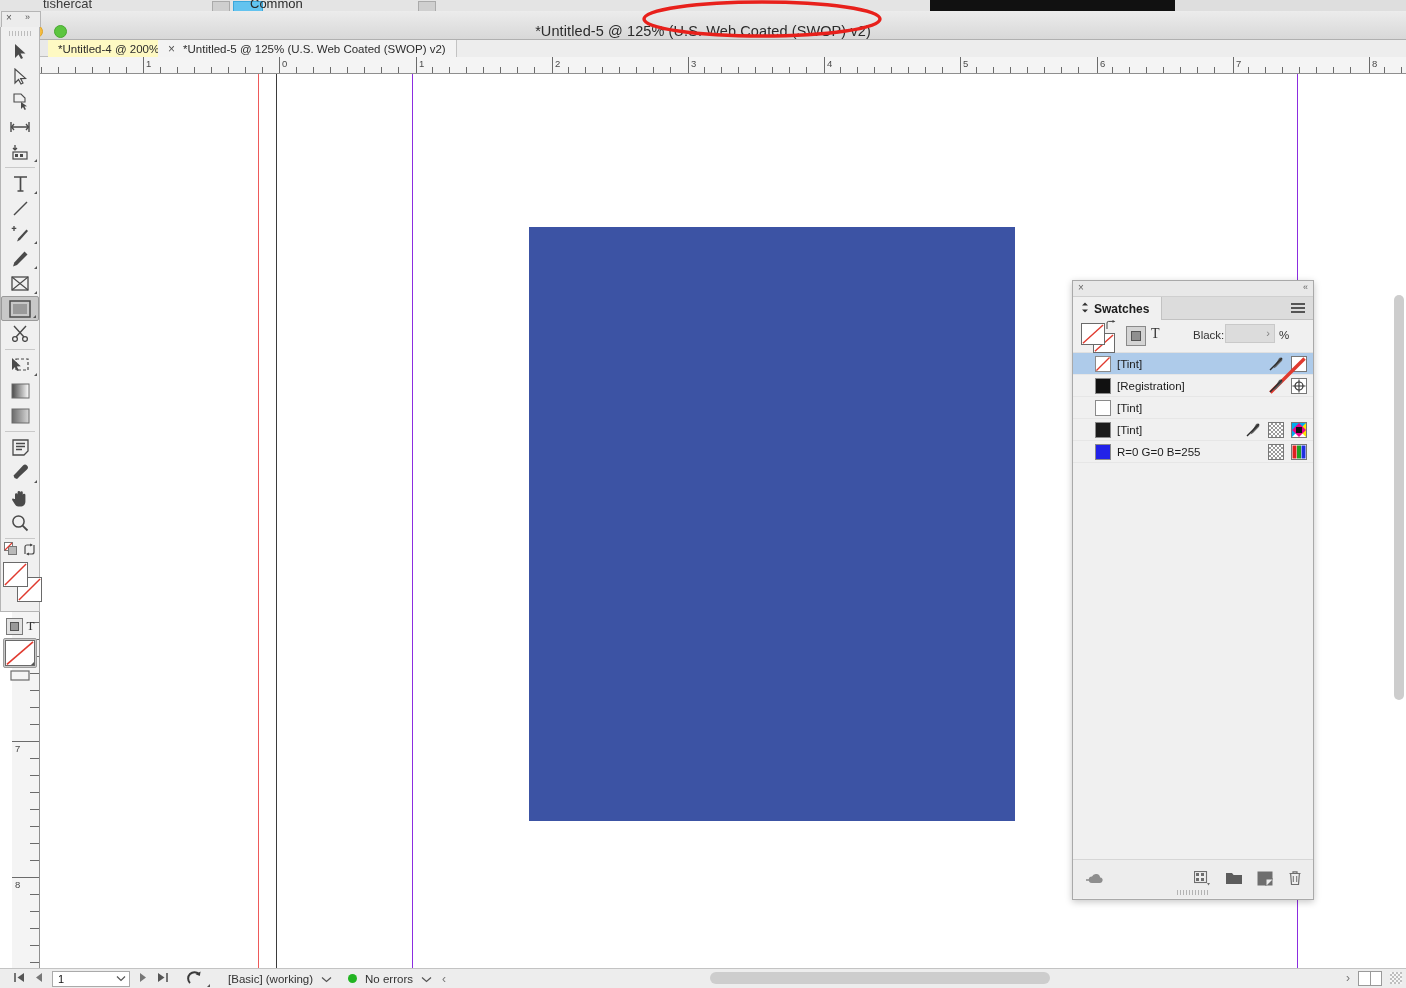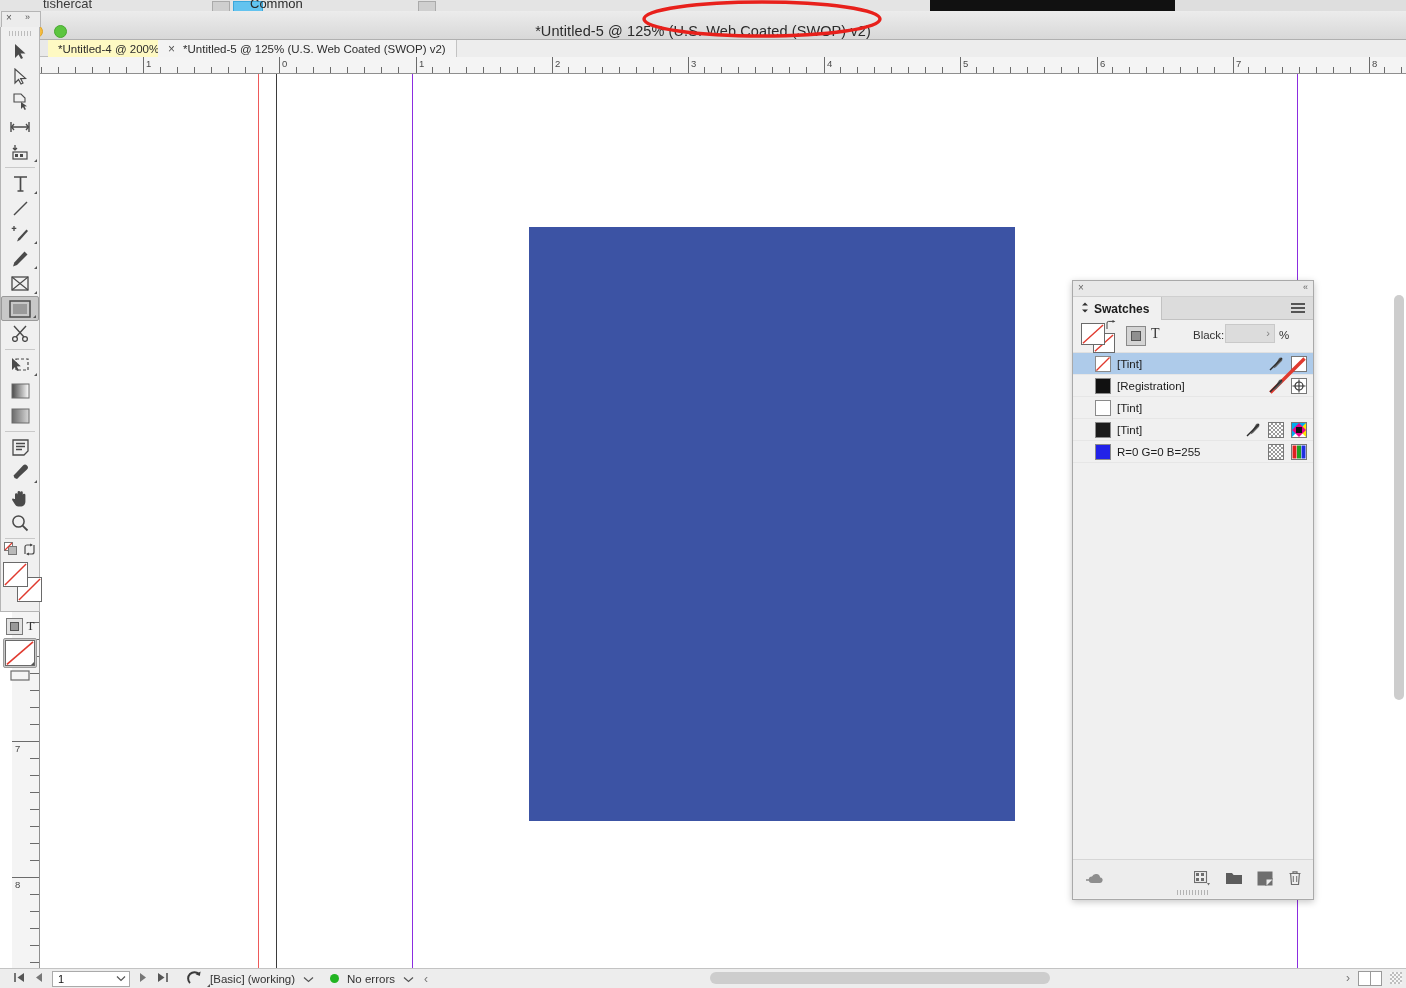--- a/index.html
+++ b/index.html
@@ -753,21 +753,21 @@
       </span>
       <span style="margin-left:10px">
         <svg width="17" height="15" viewBox="0 0 17 15">
             <path d="M3 13 a6 6 0 1 1 9 -9" fill="none" stroke="#3a3a3a" stroke-width="2"></path>
             <path d="M13.6 1.5 L12.8 6 L8.6 4.2 Z" fill="#3a3a3a"></path>
           </svg>
         <span style="display:inline-block;width:0;height:0;border-left:3px solid transparent;border-bottom:3px solid #555;vertical-align:bottom;"></span>
       </span>
     </div>
 
-    <div class="sb-item" style="">
+    <div class="sb-item" style="margin-left:18px">
       <span>[Basic] (working)</span>
       <span>
         <svg width="11" height="7" viewBox="0 0 11 7">
             <path d="M1 1.5 L5.5 5.5 L10 1.5" fill="none" stroke="#555" stroke-width="1.2"></path>
           </svg>
       </span>
     </div>
 
     <div class="sb-item" style="margin-left:16px">
       <span class="dot"></span>

